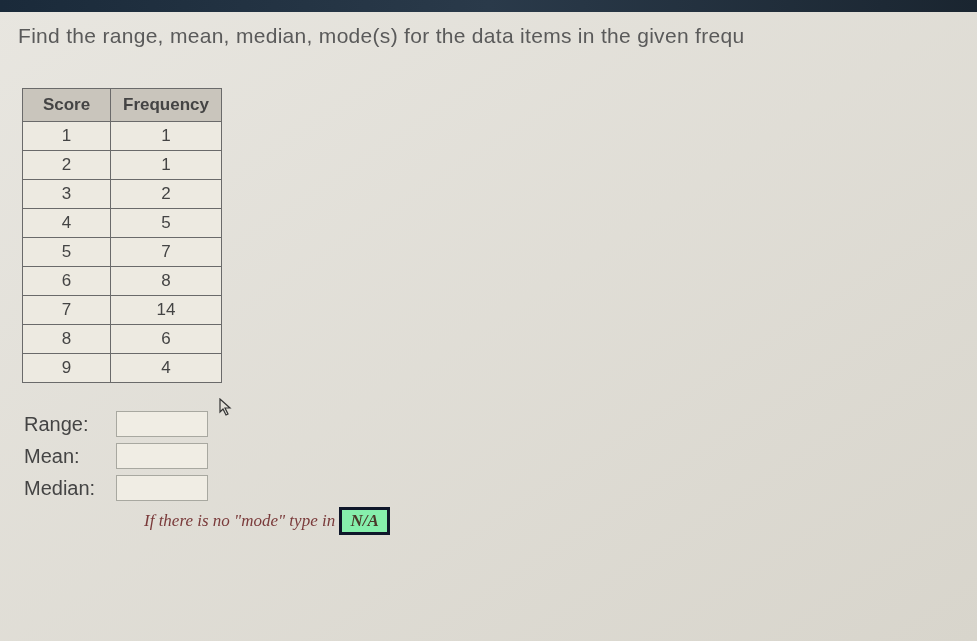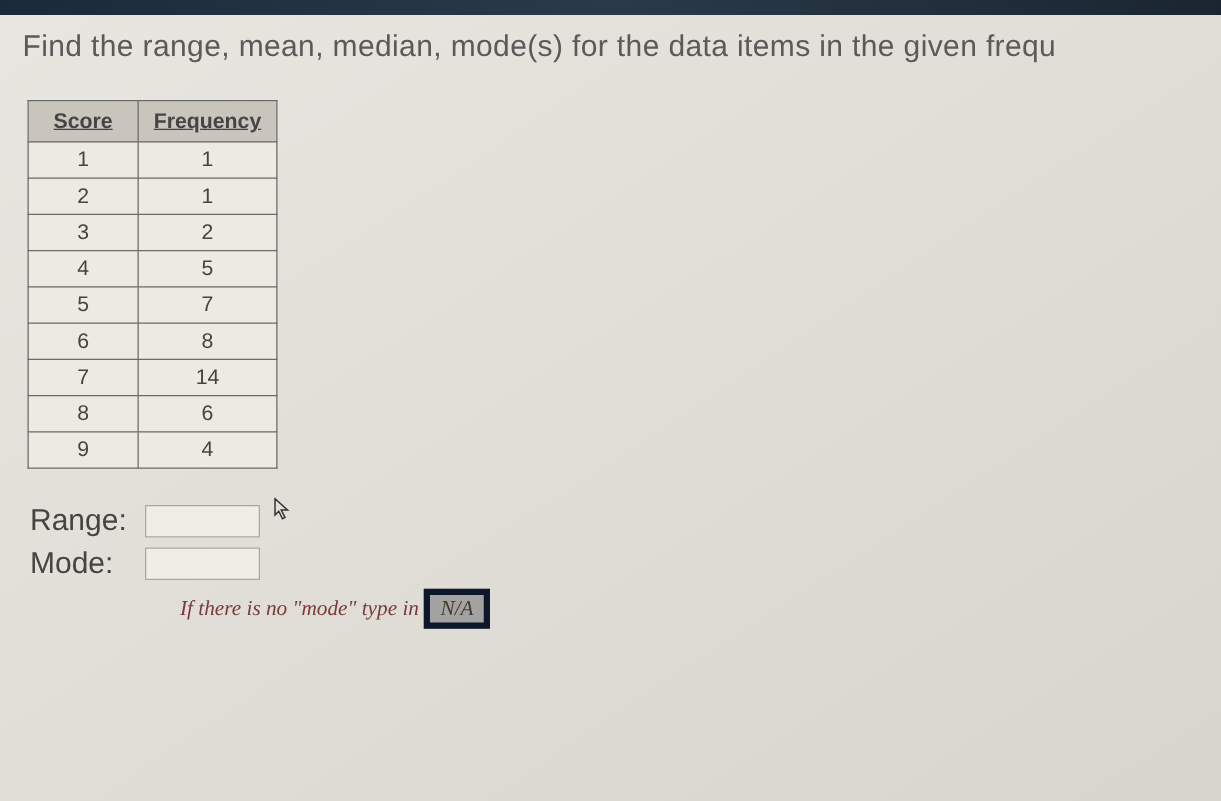--- a/index.html
+++ b/index.html
@@ -16,41 +16,40 @@
       overflow: hidden;
     }
     .top-band {
       height: 12px;
       background: linear-gradient(to right, #1a2a3a, #2a3a4a, #1a2530);
     }
     .content {
       padding: 12px 18px;
     }
     .prompt {
-      font-size: 24px;
+      font-size: 21px;
       color: #5a5a5a;
       letter-spacing: 0.3px;
-      margin-bottom: 28px;
+      margin-bottom: 40px;
     }
     .freq-table {
       border-collapse: collapse;
       margin-left: 4px;
       margin-bottom: 28px;
     }
     .freq-table th, .freq-table td {
       border: 1px solid #6a6a6a;
       text-align: center;
       font-size: 17px;
       color: #444;
     }
     .freq-table th {
       background: #c9c5bc;
       padding: 6px 12px;
       font-weight: bold;
-      text-decoration: underline;
     }
     .freq-table td {
       background: #edeae1;
       padding: 4px 0;
     }
     .freq-table th:first-child,
     .freq-table td:first-child {
       width: 88px;
     }
     .freq-table th:last-child,
@@ -59,21 +58,21 @@
     }
     .answers {
       margin-left: 6px;
     }
     .answer-row {
       display: flex;
       align-items: center;
       margin-bottom: 6px;
     }
     .answer-label {
-      font-size: 24px;
+      font-size: 20px;
       color: #444;
       width: 92px;
       font-family: Verdana, Geneva, sans-serif;
     }
     .answer-input {
       width: 92px;
       height: 26px;
       border: 1px solid #a8a8a0;
       background: #f0ede4;
       font-size: 16px;
@@ -82,25 +81,26 @@
     .hint {
       margin-left: 120px;
       margin-top: 4px;
       font-size: 17px;
       font-style: italic;
       font-family: Georgia, 'Times New Roman', serif;
       color: #7a3a3a;
     }
     .na-box {
       display: inline-block;
-      background: #a3a3a3;
+      background: #86efac;
       color: #4a3a2a;
       font-style: italic;
       padding: 1px 8px;
-      border: 5px solid #0f172a;
+      border: 3px solid #0f172a;
+      font-weight: bold;
     }
     .cursor {
       position: absolute;
       left: 219px;
       top: 398px;
       font-size: 18px;
       color: #333;
       pointer-events: none;
     }
   </style>
@@ -159,21 +159,25 @@
       </tr>
     </tbody>
   </table>
 
   <div class="answers">
     <div class="answer-row">
       <span class="answer-label">Range:</span>
       <input class="answer-input" type="text" value="" style="">
     </div>
     <div class="answer-row">
-      <span class="answer-label">Mode:</span>
+      <span class="answer-label">Mean:</span>
+      <input class="answer-input" type="text" value="" style="">
+    </div>
+    <div class="answer-row">
+      <span class="answer-label">Median:</span>
       <input class="answer-input" type="text" value="" style="">
     </div>
     <div class="hint">
       <span>If there is no "mode" type in</span>
       <span class="na-box">N/A</span>
     </div>
   </div>
 
 </div>
 

